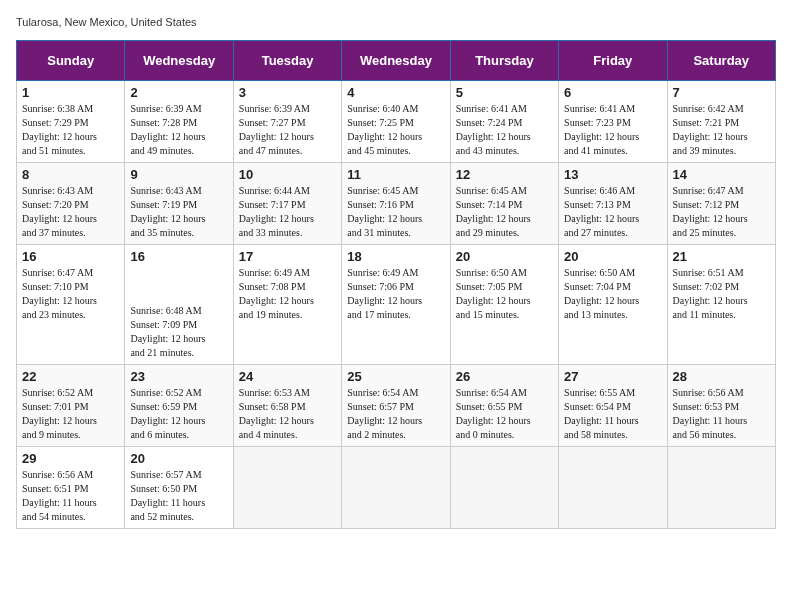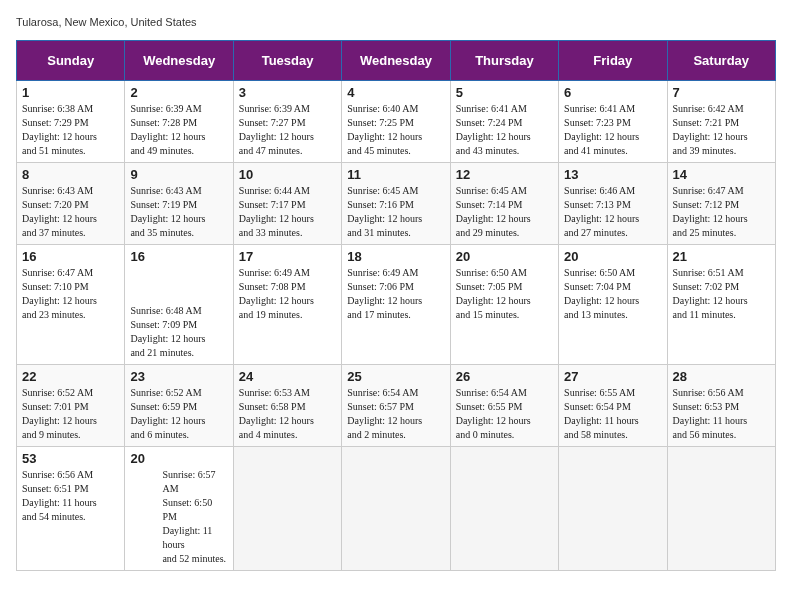--- a/index.html
+++ b/index.html
@@ -306,29 +306,29 @@
         <td>
           <span class="day-num">28</span>
           <div class="day-info" style="white-space: pre-line;">Sunrise: 6:56 AM
 Sunset: 6:53 PM
 Daylight: 11 hours
 and 56 minutes.</div>
         </td>
       </tr>
       <tr>
         <td>
-          <span class="day-num">53</span>
+          <span class="day-num">29</span>
           <div class="day-info" style="white-space: pre-line;">Sunrise: 6:56 AM
 Sunset: 6:51 PM
 Daylight: 11 hours
 and 54 minutes.</div>
         </td>
         <td>
           <span class="day-num">20</span>
-          <div class="day-info" style="white-space: pre-line; margin-left: 32px;">Sunrise: 6:57 AM
+          <div class="day-info" style="white-space: pre-line;">Sunrise: 6:57 AM
 Sunset: 6:50 PM
 Daylight: 11 hours
 and 52 minutes.</div>
         </td>
         <td class="empty"></td>
         <td class="empty"></td>
         <td class="empty"></td>
         <td class="empty"></td>
         <td class="empty"></td>
       </tr>

